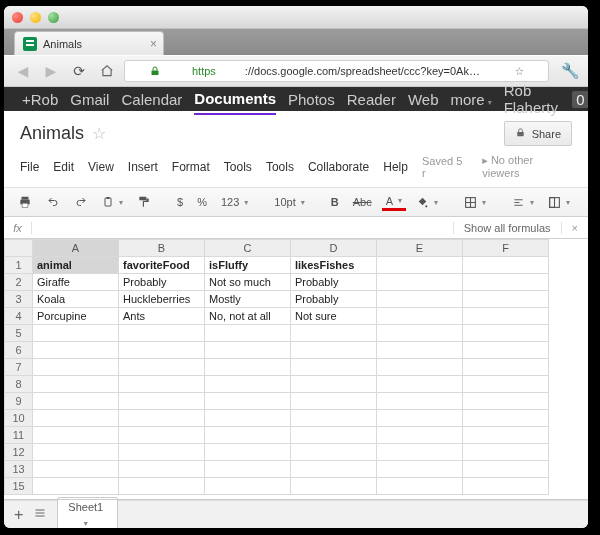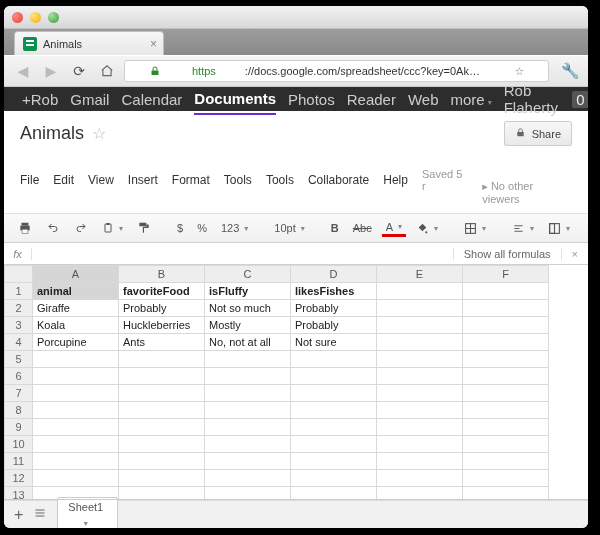--- a/index.html
+++ b/index.html
@@ -44,21 +44,21 @@
 
 
 .dochdr{padding:10px 16px 4px;display:flex;align-items:center;}
 .doctitle{font-size:18px;color:#333;margin-right:8px;}
 .staricon{color:#bbb;font-size:16px;}
 .sharebtn2{margin-left:auto;background:linear-gradient(#f7f7f7,#e9e9e9);border:1px solid #ccc;border-radius:2px;padding:5px 10px;font-size:11px;color:#444;display:flex;align-items:center;gap:6px;}
 
 
 .menubar{display:flex;align-items:center;gap:14px;padding:4px 16px 8px;font-size:12px;color:#333;}
 .menubar .saved{color:#999;font-size:11px;}
-.menubar .viewers{color:#999;font-size:11px;margin-left:auto;margin-top:26px;}
+.menubar .viewers{color:#999;font-size:11px;margin-left:auto;}
 
 
 .toolbar{height:30px;border-top:1px solid #e0e0e0;border-bottom:1px solid #d0d0d0;background:linear-gradient(#fafafa,#f0f0f0);display:flex;align-items:center;padding:0 10px;gap:6px;color:#555;font-size:11px;}
 .tbtn{padding:2px 4px;display:flex;align-items:center;gap:2px;}
 .sep{width:1px;height:18px;background:#ddd;margin:0 3px;}
 .dd::after{content:"▾";font-size:8px;margin-left:3px;color:#888;}
 .toolbar svg{display:block;}
 
 
 .fxbar{height:22px;border-bottom:1px solid #d0d0d0;display:flex;align-items:center;font-size:11px;}

